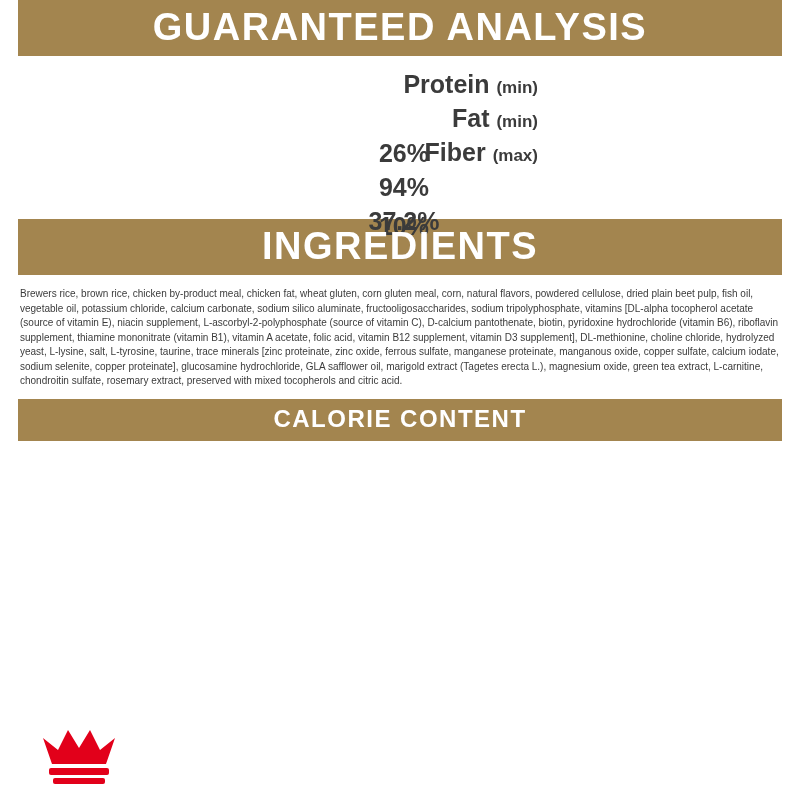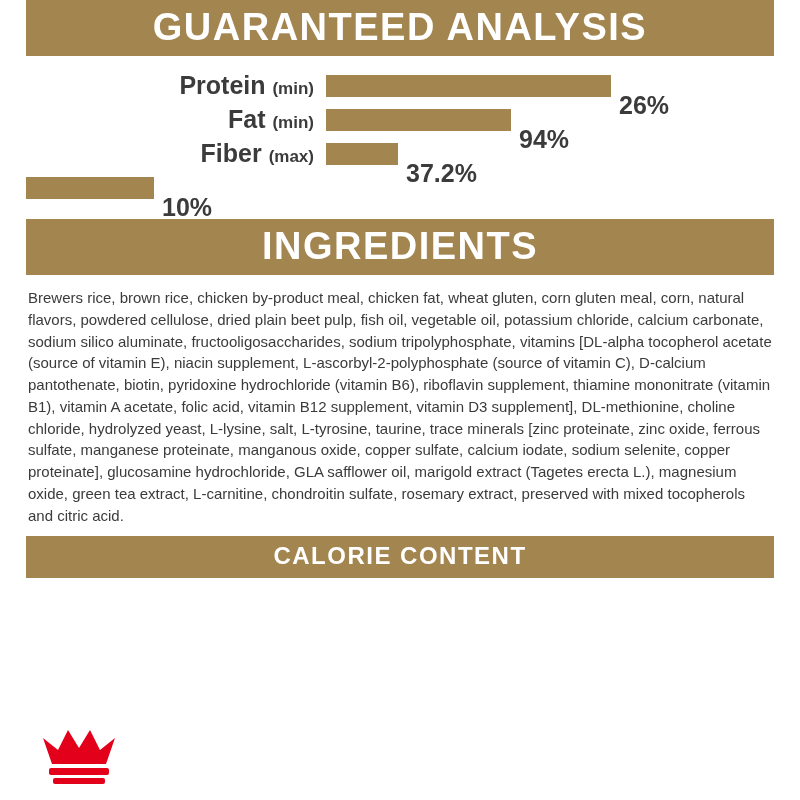--- a/index.html
+++ b/index.html
@@ -12,21 +12,21 @@
     background: #ffffff;
     font-family: "Liberation Sans", sans-serif;
     color: #3b3b3b;
     overflow: hidden;
   }
   .page {
     position: relative;
     width: 800px;
     height: 800px;
     box-sizing: border-box;
-    padding: 0 26px;
+    padding: 0 18px;
   }
 
   
   .section-bar {
     background: #a3854f;
     color: #ffffff;
     text-align: center;
     font-size: 38px;
     letter-spacing: 1.5px;
     font-weight: bold;
@@ -40,20 +40,21 @@
   
   .ga-block {
     margin-top: 14px;
     margin-bottom: 16px;
   }
   .ga-row {
     display: flex;
     align-items: center;
     height: 31px;
     margin-bottom: 3px;
+    flex-direction: column;
   }
   .ga-label {
     width: 300px;
     text-align: right;
     padding-right: 12px;
     box-sizing: border-box;
     color: #3b3b3b;
     font-size: 25px;
     font-weight: bold;
     white-space: nowrap;
@@ -70,21 +71,21 @@
     font-size: 25px;
     font-weight: bold;
     color: #3b3b3b;
     padding-left: 8px;
     white-space: nowrap;
     margin-top: 40px;
   }
 
   
   .body-text {
-    font-size: 15px;
+    font-size: 10px;
     line-height: 1.45;
     color: #3b3b3b;
     text-align: left;
     padding: 10px 2px 6px 2px;
   }
   .ingredients-text {
     padding-top: 12px;
     padding-bottom: 10px;
   }
   .calorie-text {

